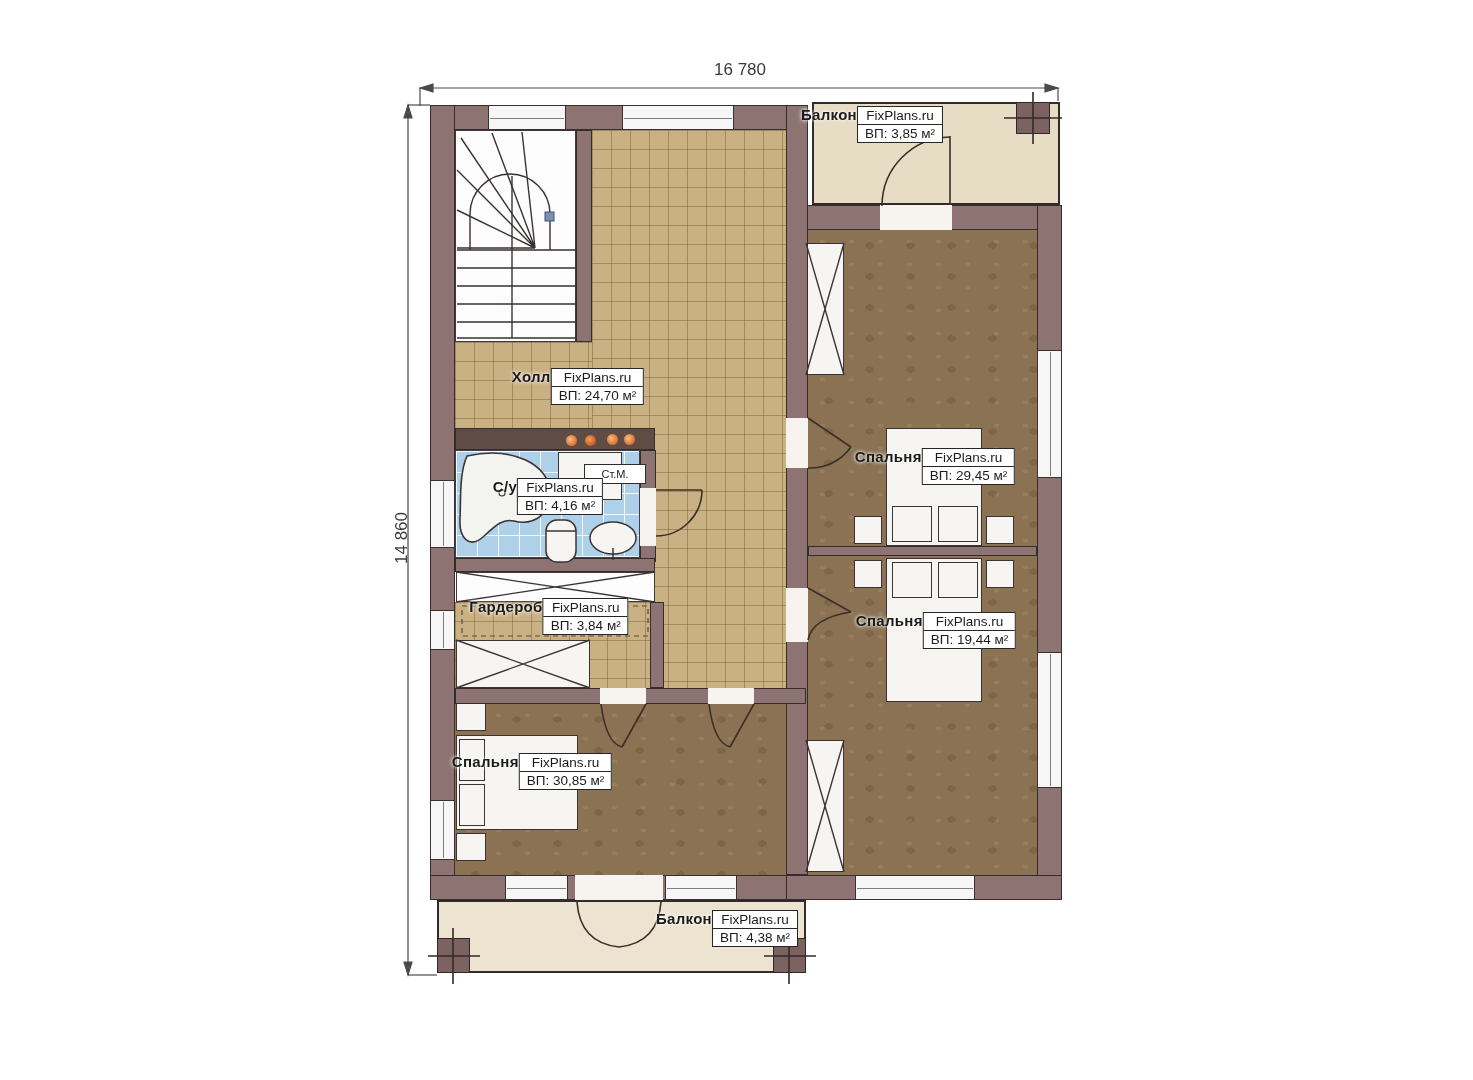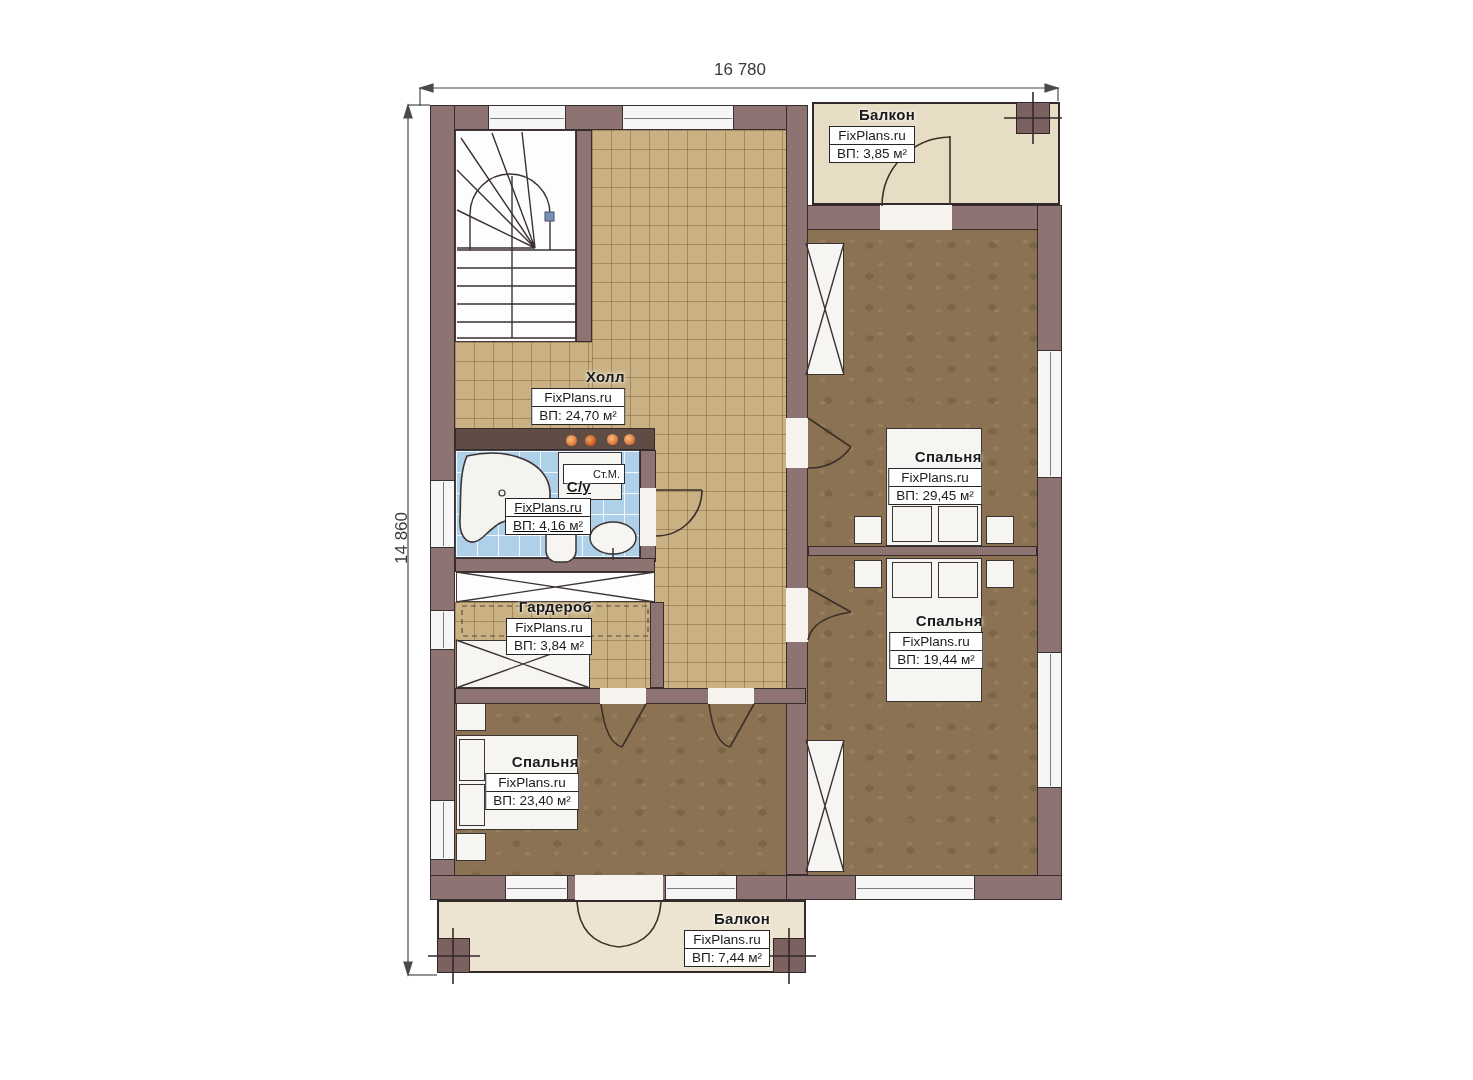--- a/index.html
+++ b/index.html
@@ -24,22 +24,22 @@
   .white-floor{background:#fdfdfd;border:1px solid #44393a;}
   .win{position:absolute;background:#f6f6f6;border:1.5px solid #3a3030;box-sizing:border-box;z-index:4;}
   .win-h::after{content:"";position:absolute;left:1px;right:1px;top:50%;height:1px;background:#7d7d7d;}
   .win-v::after{content:"";position:absolute;top:1px;bottom:1px;left:50%;width:1px;background:#7d7d7d;}
   .opening{position:absolute;background:#f7f4ef;z-index:4;}
   .furn{position:absolute;background:#f6f5f2;border:1.5px solid #3c3434;box-sizing:border-box;z-index:2;}
   .col{position:absolute;background:#7b6260;border:1.5px solid #2f2626;box-sizing:border-box;z-index:4;}
   .dot{position:absolute;width:11px;height:11px;border-radius:50%;z-index:6;
        background:radial-gradient(circle at 40% 40%,#f6bc85,#d96f2e 72%);}
   .svg-overlay{position:absolute;left:0;top:0;z-index:5;pointer-events:none;}
-  .room-label{position:absolute;transform:translateX(-50%);display:flex;flex-direction:column;
-              align-items:flex-end;z-index:6;}
+  .room-label{position:absolute;transform:translateX(-50%);display:flex;flex-direction:row;
+              align-items:flex-start;z-index:6;}
   .room-title{font-weight:bold;font-size:15px;color:#1b1b1b;letter-spacing:.3px;margin-bottom:3px;
               text-shadow:0 0 3px rgba(255,255,255,.95),0 0 5px rgba(255,255,255,.8);white-space:nowrap;}
   .label-rows{background:#fff;border:1.5px solid #262626;min-width:84px;}
   .label-row{padding:1px 7px;font-size:13.5px;color:#1b1b1b;text-align:center;
              border-top:1.5px solid #262626;white-space:nowrap;}
   .label-row:first-child{border-top:none;}
   .wm-label{position:absolute;background:#fff;border:1.5px solid #2c2c2c;font-size:11px;color:#1b1b1b;
             text-align:center;padding:3px 4px;z-index:6;white-space:nowrap;}
   .dim{position:absolute;color:#3a3a3a;font-size:17px;z-index:6;text-align:center;}
 </style>
@@ -114,21 +114,21 @@
 
   <div class="furn" style="left:456px;top:735px;width:122px;height:95px;"></div>
   <div class="furn" style="left:459px;top:739px;width:26px;height:42px;"></div>
   <div class="furn" style="left:459px;top:784px;width:26px;height:42px;"></div>
   <div class="furn" style="left:456px;top:703px;width:30px;height:28px;"></div>
   <div class="furn" style="left:456px;top:833px;width:30px;height:28px;"></div>
 
   <div class="furn" style="left:456px;top:640px;width:134px;height:48px;"></div>
 
   <div class="furn" style="left:558px;top:452px;width:64px;height:48px;"></div>
-  <div class="wm-label" style="left:563px;top:464px;width:52px;text-align:right;">Ст.М.</div>
+  <div class="wm-label" style="left:584px;top:464px;width:52px;">Ст.М.</div>
 
   <div class="dot" style="left:566px;top:435px;"></div>
   <div class="dot" style="left:585px;top:435px;background:radial-gradient(circle at 40% 40%,#f2a45e,#c8521f 72%);"></div>
   <div class="dot" style="left:607px;top:434px;"></div>
   <div class="dot" style="left:624px;top:434px;"></div>
 
   <svg class="svg-overlay" width="1473" height="1080" viewBox="0 0 1473 1080">
 
     <g stroke="#3a3130" stroke-width="1.4" fill="none">
       <path d="M457,250 H576 M457,268 H576 M457,286 H576 M457,304 H576 M457,322 H576 M457,338 H576"></path>
@@ -211,21 +211,21 @@
   </div>
 
   <div class="room-label" style="left:578px;top:368px;">
     <div class="room-title">Холл</div>
     <div class="label-rows">
       <div class="label-row">FixPlans.ru</div>
       <div class="label-row">ВП: 24,70 м²</div>
     </div>
   </div>
 
-  <div class="room-label" style="left:548px;top:478px;text-decoration:underline;">
+  <div class="room-label" style="left:548px;top:478px;">
     <div class="room-title">С/у</div>
     <div class="label-rows">
       <div class="label-row">FixPlans.ru</div>
       <div class="label-row">ВП: 4,16 м²</div>
     </div>
   </div>
 
   <div class="room-label" style="left:549px;top:598px;">
     <div class="room-title">Гардероб</div>
     <div class="label-rows">
@@ -247,25 +247,25 @@
     <div class="label-rows">
       <div class="label-row">FixPlans.ru</div>
       <div class="label-row">ВП: 19,44 м²</div>
     </div>
   </div>
 
   <div class="room-label" style="left:532px;top:753px;">
     <div class="room-title">Спальня</div>
     <div class="label-rows">
       <div class="label-row">FixPlans.ru</div>
-      <div class="label-row">ВП: 23,40 м²</div>
+      <div class="label-row">ВП: 30,85 м²</div>
     </div>
   </div>
 
   <div class="room-label" style="left:727px;top:910px;">
     <div class="room-title">Балкон</div>
     <div class="label-rows">
       <div class="label-row">FixPlans.ru</div>
-      <div class="label-row">ВП: 7,44 м²</div>
+      <div class="label-row">ВП: 4,38 м²</div>
     </div>
   </div>
 
 </div>
 
 </body></html>

